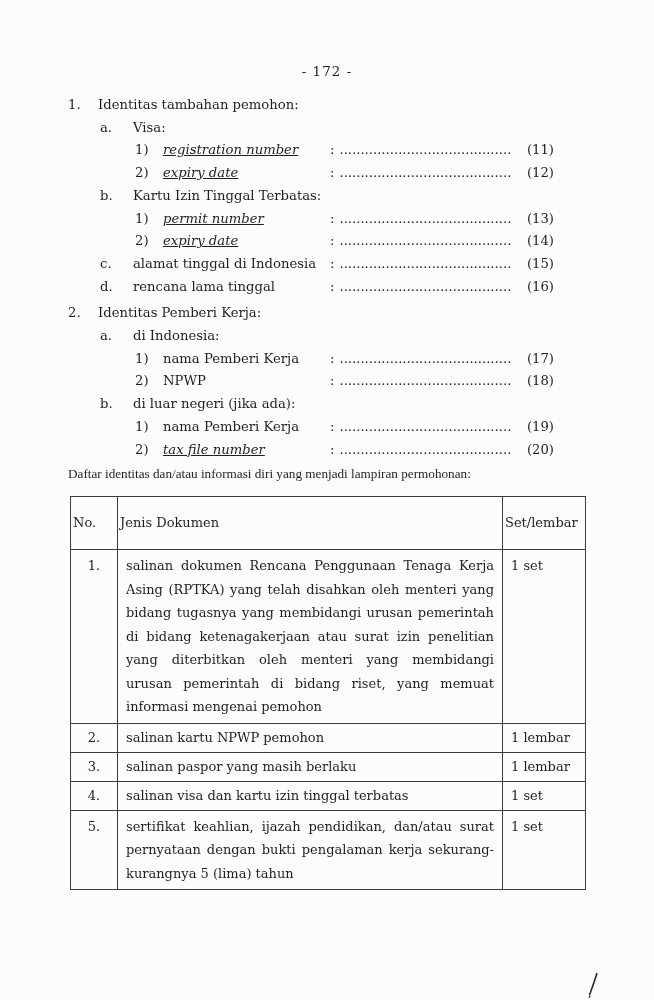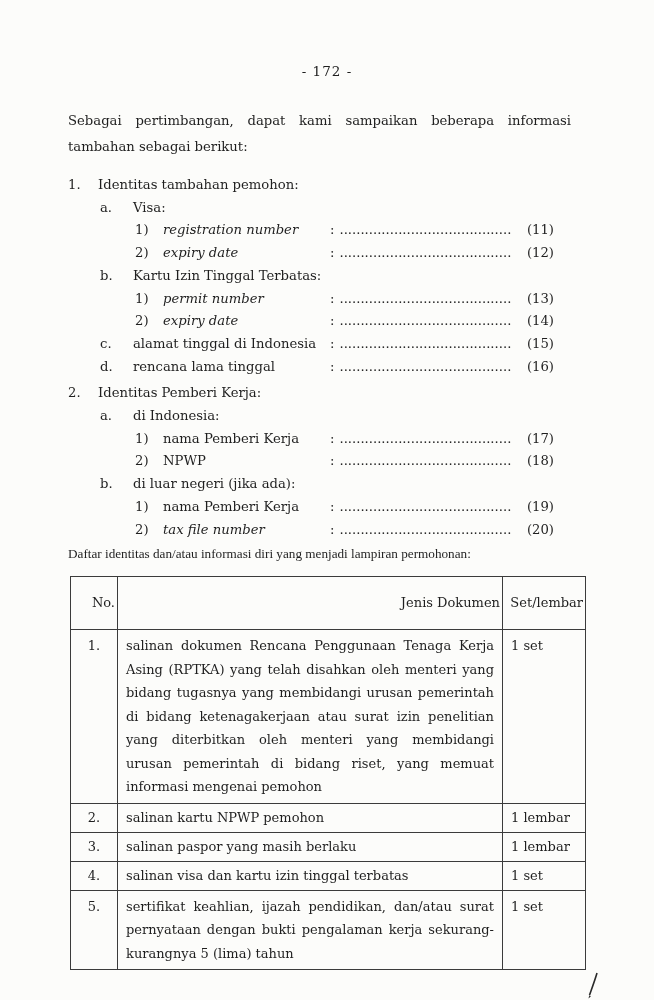--- a/index.html
+++ b/index.html
@@ -38,21 +38,21 @@
   .lvl1 .marker { width: 30px; }
   .lvl2 { margin-left: 32px; }
   .lvl2 .marker { width: 33px; }
   .frow.sub1 { margin-left: 32px; }
   .frow.sub1 .marker { width: 33px; }
   .frow.sub1 .flabel { flex: 0 0 197px; }
   .frow.sub2 { margin-left: 67px; }
   .frow.sub2 .marker { width: 28px; }
   .frow.sub2 .flabel { flex: 0 0 167px; }
   .flabel { white-space: nowrap; overflow: hidden; }
-  .flabel.italic { font-style: italic; }
+  .flabel.italic { font-style: italic; text-decoration: underline; }
   .dots {
     flex: 1 1 auto;
     white-space: nowrap;
     overflow: hidden;
     min-width: 0;
   }
   .dots .colon { font-style: normal; margin-right: 5px; }
   .dots .dstr { font-style: normal; }
   .fref { flex: 0 0 42px; text-align: right; }
   .gap-before { margin-top: 4px; }
@@ -71,21 +71,21 @@
     table-layout: fixed;
     font-size: 13px;
   }
   table.docs th, table.docs td {
     border: 1.4px solid #3b3b3b;
     vertical-align: top;
     padding: 4px 8px;
     line-height: 23.5px;
     font-weight: normal;
   }
-  table.docs th { text-align: right; line-height: 20px; padding: 16px 2px; }
+  table.docs th { text-align: left; line-height: 20px; padding: 16px 2px; }
   td.cell-no { text-align: center; padding: 4px 2px; }
   td.cell-doc { text-align: justify; }
   td.cell-qty { }
   tr.single td { line-height: 20px; }
 
   .footer-url {
     position: absolute;
     right: 40px;
     bottom: 13px;
     font-family: "Liberation Sans", sans-serif;
@@ -100,21 +100,20 @@
     top: 940px;
   }
 </style>
 </head>
 <body>
 
 <div class="page">
 
   <div class="page-number">- 172 -</div>
 
-  <p class="intro">Sebagai pertimbangan, dapat kami sampaikan beberapa informasi tambahan sebagai berikut:</p>
 
   <div class="listing">
 
     <div class="hrow lvl1">
       <span class="marker">1.</span>
       <span>Identitas tambahan pemohon:</span>
     </div>
 
     <div class="hrow lvl2">
       <span class="marker">a.</span>

